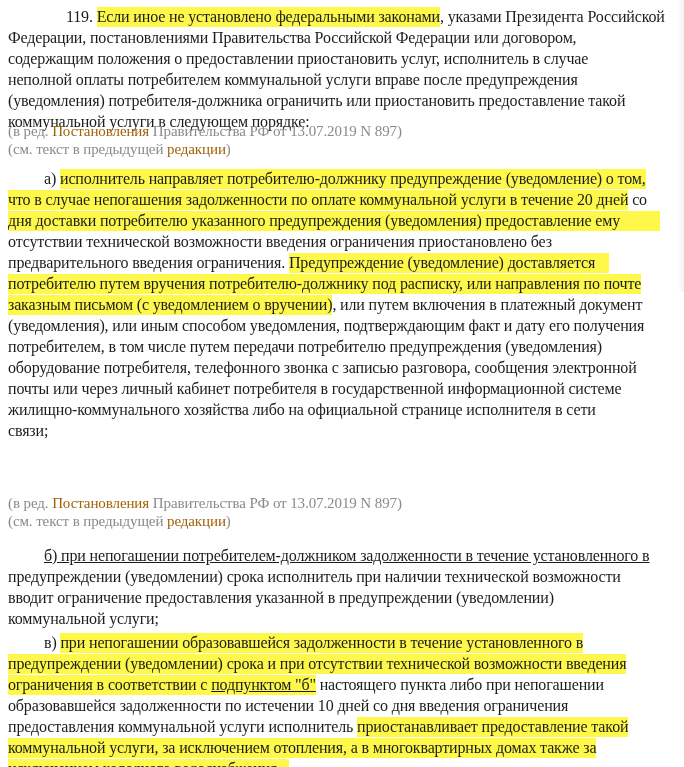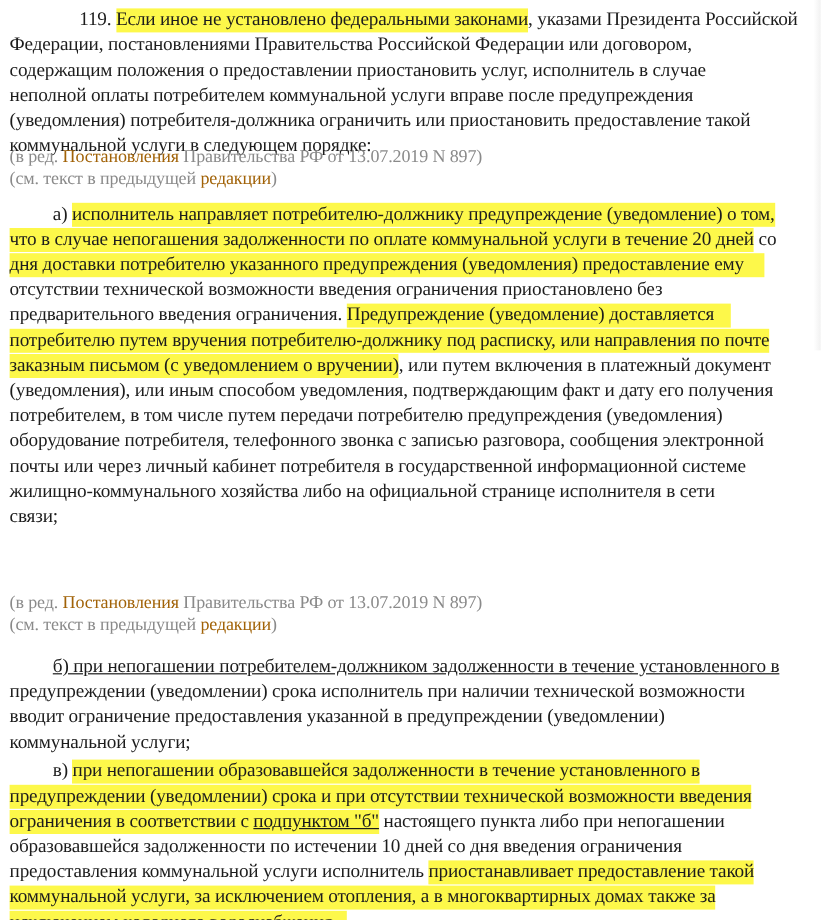--- a/index.html
+++ b/index.html
@@ -88,21 +88,21 @@
   <div class="note" style="top:121px;">
     <span>(в ред. </span><a class="link">Постановления</a><span> Правительства РФ от 13.07.2019 N 897)</span>
   </div>
   <div class="note" style="top:139px;">
     <span>(см. текст в предыдущей </span><a class="link">редакции</a><span>)</span>
   </div>
 
   <div class="para" style="top:168px; text-indent:0;">
     <span class="line" style="padding-left:36px;"><span>а)</span> <span class="hl">исполнитель направляет потребителю-должнику предупреждение (уведомление) о том,</span></span>
     <span class="line"><span class="hl">что в случае непогашения задолженности по оплате коммунальной услуги в течение 20 дней</span><span> со</span></span>
-    <span class="line"><span class="hl" style="padding-right:17px;">дня доставки потребителю указанного предупреждения (уведомления) предоставление ему</span></span>
+    <span class="line"><span class="hl" style="padding-right:40px;">дня доставки потребителю указанного предупреждения (уведомления) предоставление ему</span></span>
     <span class="line">отсутствии технической возможности введения ограничения приостановлено без</span>
     <span class="line"><span>предварительного введения ограничения. </span><span class="hl" style="padding-right:14px;">Предупреждение (уведомление) доставляется</span></span>
     <span class="line"><span class="hl">потребителю путем вручения потребителю-должнику под расписку, или направления по почте</span></span>
     <span class="line"><span class="hl">заказным письмом (с уведомлением о вручении)</span><span>, или путем включения в платежный документ</span></span>
     <span class="line">(уведомления), или иным способом уведомления, подтверждающим факт и дату его получения</span>
     <span class="line">потребителем, в том числе путем передачи потребителю предупреждения (уведомления)</span>
     <span class="line">оборудование потребителя, телефонного звонка с записью разговора, сообщения электронной</span>
     <span class="line">почты или через личный кабинет потребителя в государственной информационной системе</span>
     <span class="line">жилищно-коммунального хозяйства либо на официальной странице исполнителя в сети</span>
     <span class="line">связи;</span>

